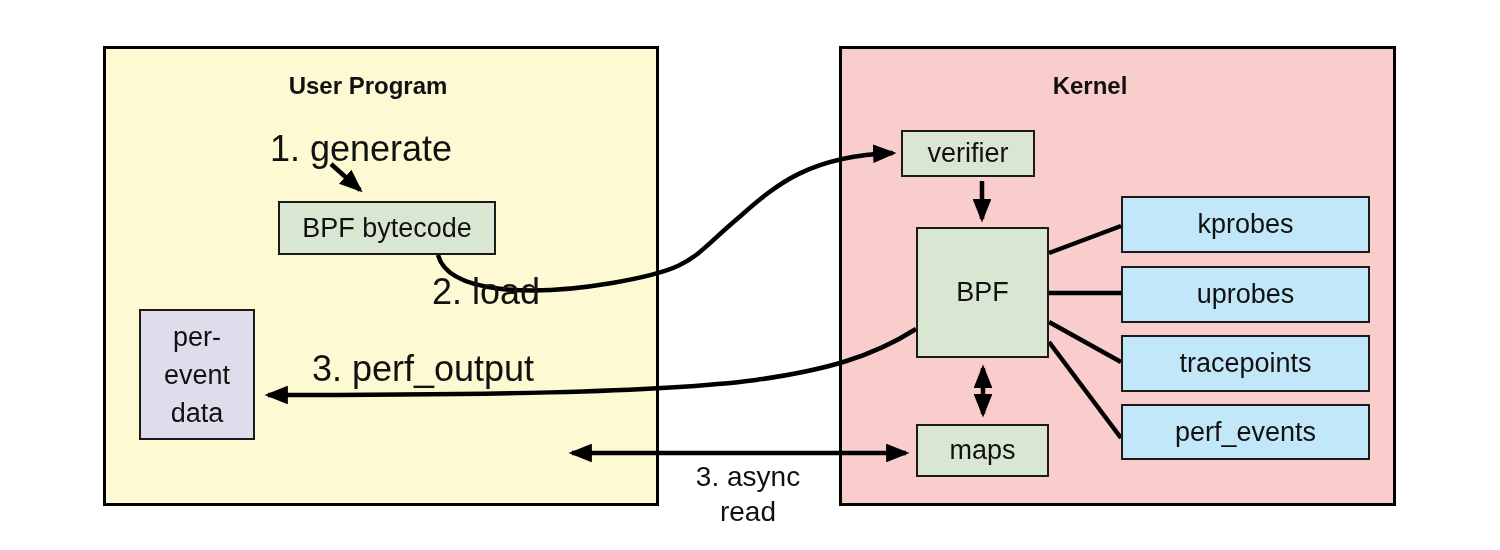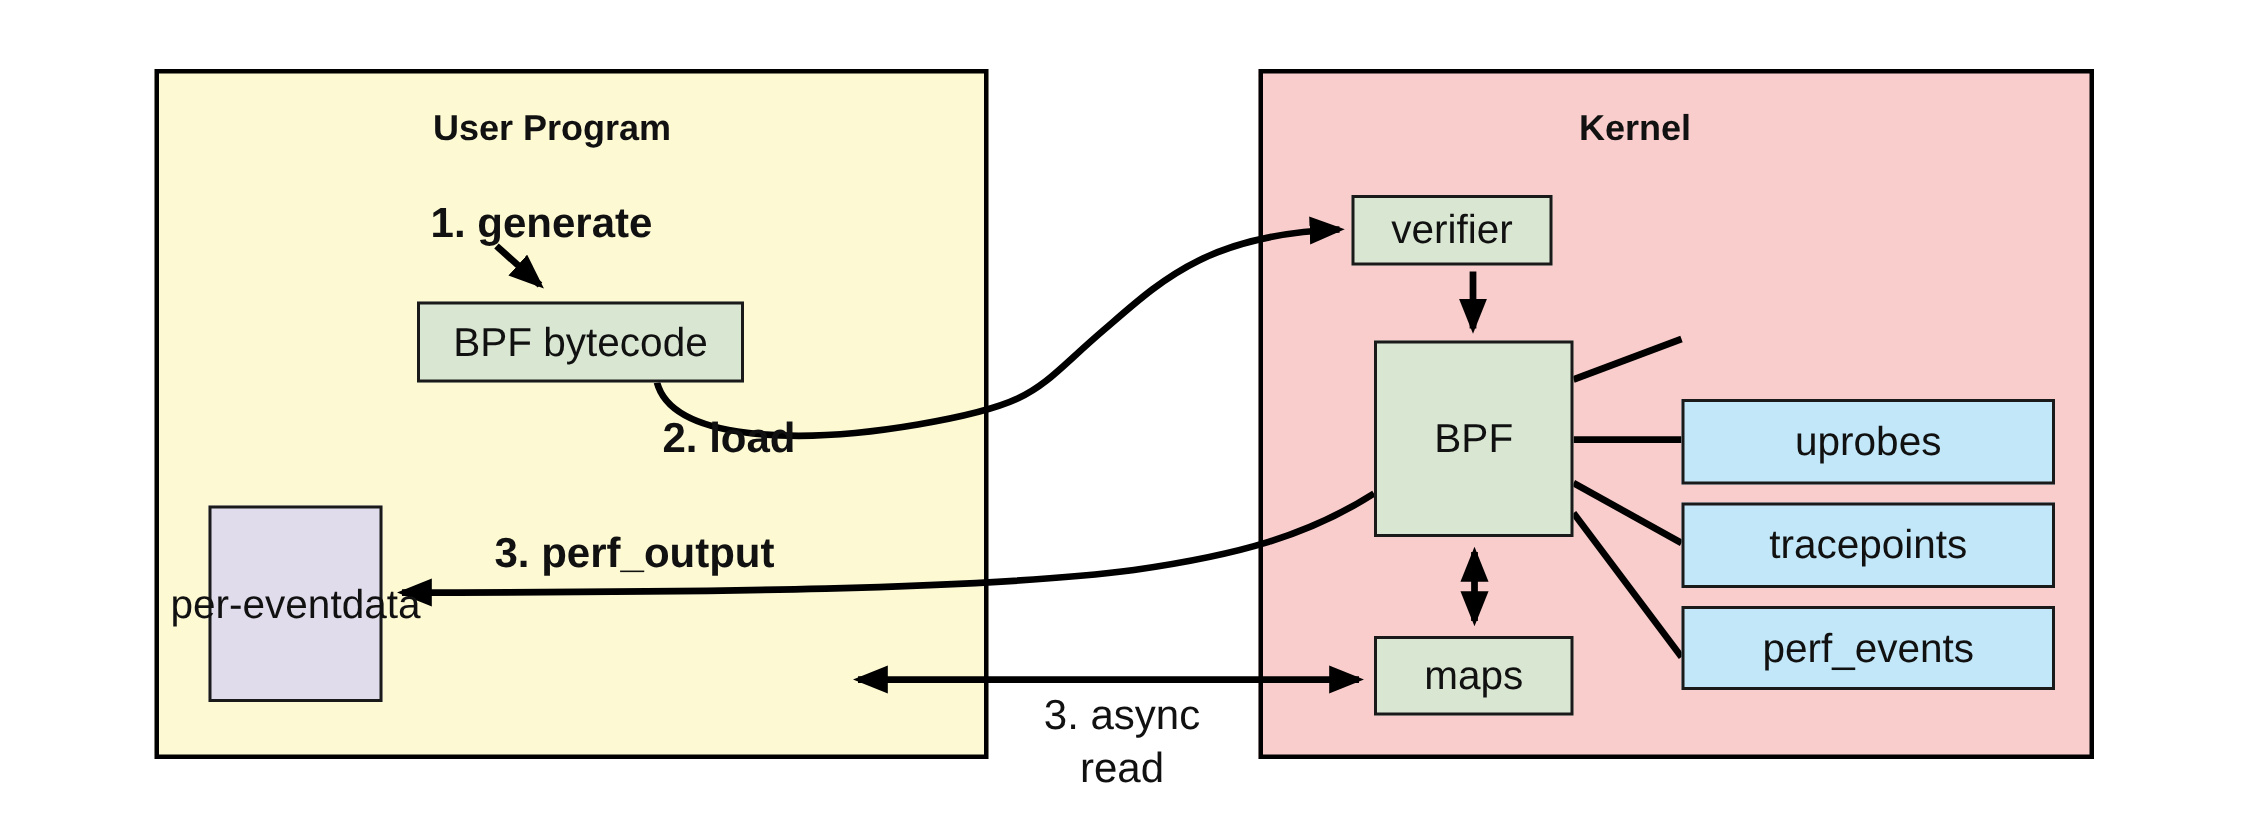--- a/index.html
+++ b/index.html
@@ -24,40 +24,40 @@
     position: absolute; box-sizing: border-box; z-index: 3;
     border: 2.5px solid var(--box-border, #1a1a1a);
     display: flex; align-items: center; justify-content: center;
     font-size: 27px; text-align: center; line-height: 1.2;
   }
   .green    { background: var(--green-fill, #D9E7D2); }
   .blue     { background: var(--blue-fill, #C1E7F8); }
   .lavender { background: var(--lavender-fill, #E0DCEC); }
 
   .node-bpf-bytecode { left:278px;  top:201px; width:218px; height:54px;  }
-  .node-per-event    { left:139px;  top:309px; width:116px; height:131px; line-height:38px;margin-top:28px; }
+  .node-per-event    { left:139px;  top:309px; width:116px; height:131px; flex-direction: column; line-height:38px; }
   .node-statistics   { left:333px;  top:423px; width:223px; height:55px;  }
   .node-verifier     { left:901px;  top:130px; width:134px; height:47px;  }
   .node-bpf          { left:916px;  top:227px; width:133px; height:131px; }
   .node-maps         { left:916px;  top:424px; width:133px; height:53px;  }
   .node-kprobes      { left:1121px; top:196px; width:249px; height:57px;  }
   .node-uprobes      { left:1121px; top:266px; width:249px; height:57px;  }
   .node-tracepoints  { left:1121px; top:335px; width:249px; height:57px;  }
   .node-perf-events  { left:1121px; top:404px; width:249px; height:56px;  }
 
   .title {
     position: absolute; z-index: 3; font-size: 24px; font-weight: bold;
     transform: translate(-50%, -50%); white-space: nowrap;
   }
   .title-user   { left:368px;  top:86px; }
   .title-kernel { left:1090px; top:86px; }
 
   .flabel {
-    position: absolute; z-index: 3; font-size: 28px;
-    transform: translate(-50%, -50%); white-space: nowrap; font-weight: bold;
+    position: absolute; z-index: 3; font-size: 36px;
+    transform: translate(-50%, -50%); white-space: nowrap;
   }
   .label-generate    { left:361px; top:149px; }
   .label-load        { left:450px; top:292px;margin-left:36px; }
   .label-perf-output { left:423px; top:369px; }
   .label-async-read  {
     position: absolute; z-index: 3; font-size: 28px;
     left:748px; top:415px; transform: translateX(-50%);
     text-align: center; line-height: 35px; white-space: nowrap; margin-top: 44px;
   }
 </style>
@@ -94,20 +94,21 @@
   <div class="node green node-bpf-bytecode">BPF bytecode</div>
   <div class="node lavender node-per-event">
     <span>per-</span>
     <span>event</span>
     <span>data</span>
   </div>
 
   <div class="node green node-verifier">verifier</div>
   <div class="node green node-bpf">BPF</div>
   <div class="node green node-maps">maps</div>
+  <div class="node blue node-kprobes">kprobes</div>
   <div class="node blue node-uprobes">uprobes</div>
   <div class="node blue node-tracepoints">tracepoints</div>
   <div class="node blue node-perf-events">perf_events</div>
 
   <div class="flabel label-generate">1. generate</div>
   <div class="flabel label-load">2. load</div>
   <div class="flabel label-perf-output">3. perf_output</div>
   <div class="label-async-read">
     <div>3. async</div>
     <div>read</div>

